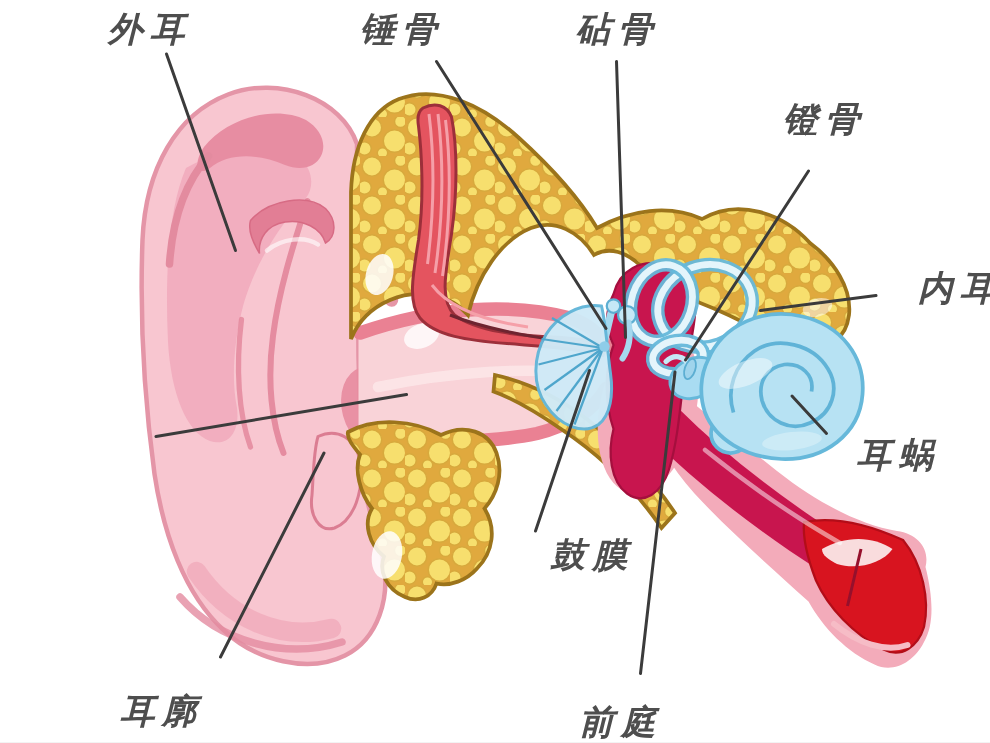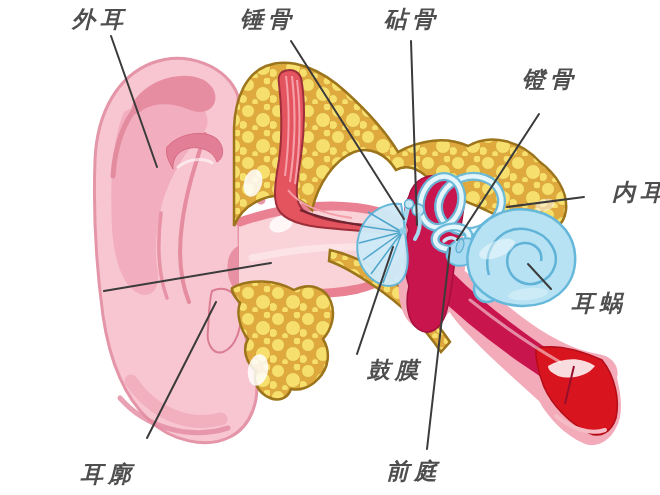--- a/index.html
+++ b/index.html
@@ -210,14 +210,14 @@
   </svg>
 
   <div class="anat-label" style="left:72px;top:8px;">外耳</div>
   <div class="anat-label" style="left:240px;top:8px;">锤骨</div>
   <div class="anat-label" style="left:384px;top:8px;">砧骨</div>
   <div class="anat-label" style="left:522px;top:68px;">镫骨</div>
   <div class="anat-label" style="left:612px;top:181px;">内耳</div>
   <div class="anat-label" style="left:571px;top:292px;">耳蜗</div>
   <div class="anat-label" style="left:80px;top:426px;margin-top:37px;">耳廓</div>
   <div class="anat-label" style="left:327px;top:359px;margin-left:40px;">鼓膜</div>
-  <div class="anat-label" style="left:386px;top:460px;">前庭</div>
+  <div class="anat-label" style="left:386px;top:470px;">前庭</div>
 </div>
 
 </body></html>

